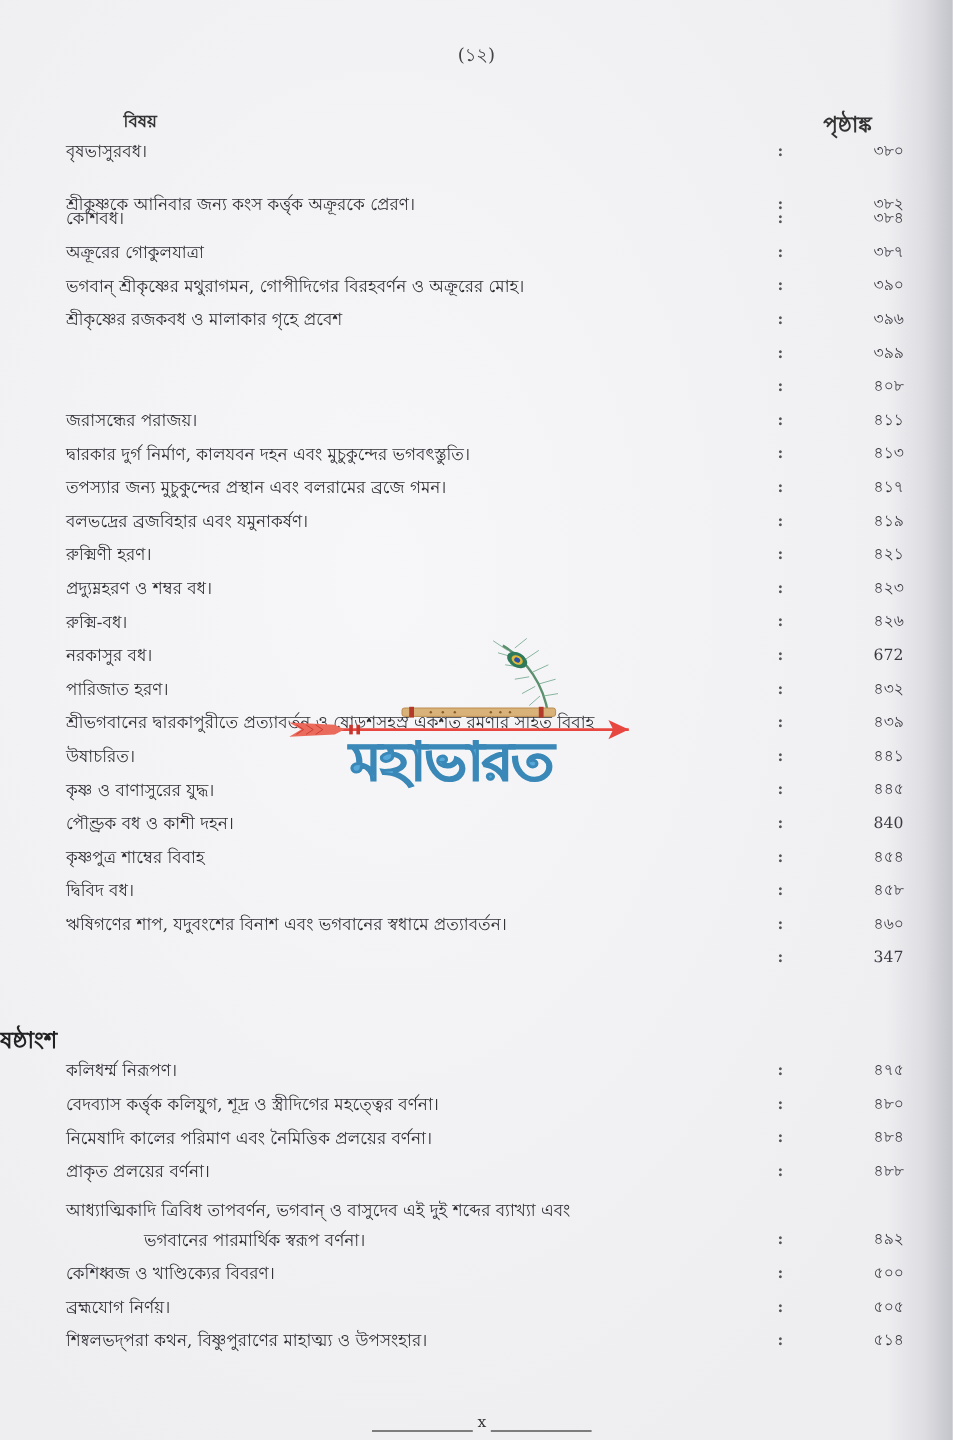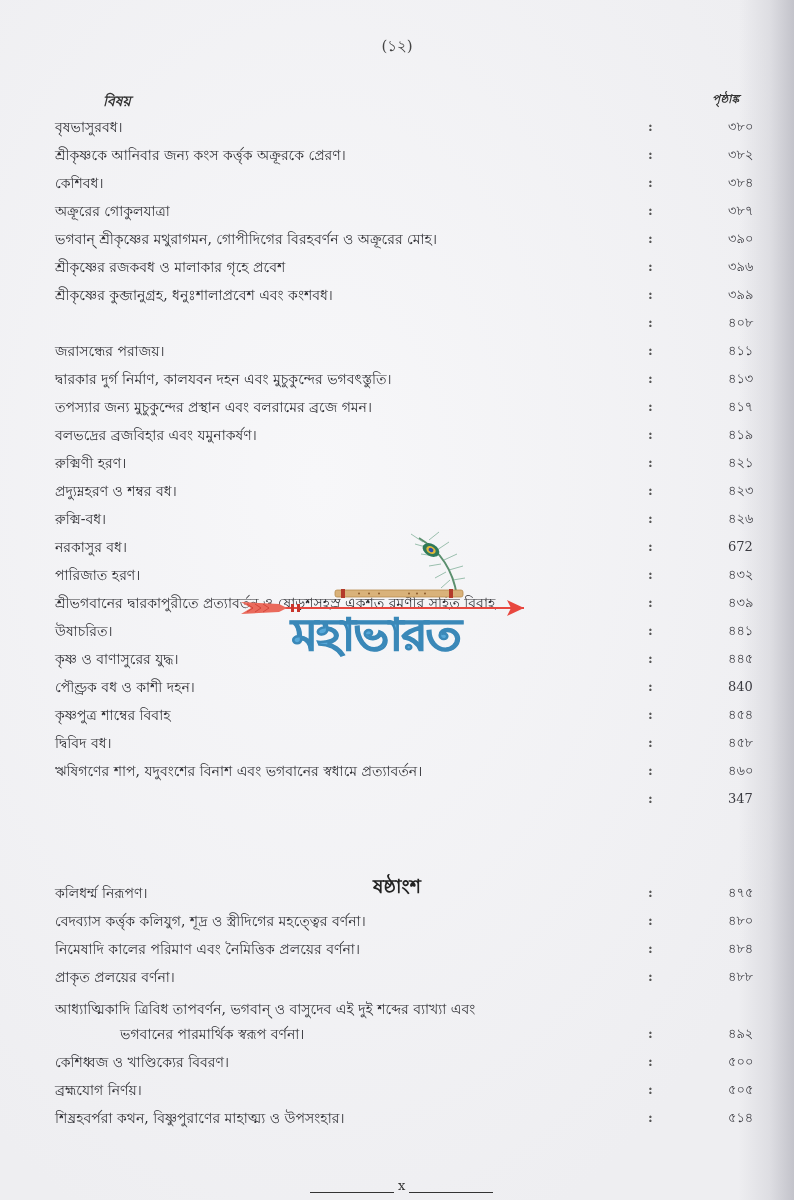--- a/index.html
+++ b/index.html
@@ -31,33 +31,32 @@
       text-align: center;
       font-size: 15px;
       color: #444;
     }
     .header-row {
       position: absolute;
       top: 90px;
       left: 0;
       width: 794px;
       height: 22px;
-      font-style: italic;
     }
     .header-subject {
       position: absolute;
       left: 103px;
       font-size: 14px;
       font-weight: bold;
       color: #333;
     }
     .header-page {
       position: absolute;
-      left: 712px;
-      font-size: 12px;
+      left: 686px;
+      font-size: 18px;
       font-weight: bold;
       color: #333;
     }
     .toc {
       position: absolute;
       left: 0;
       top: 0;
       width: 794px;
     }
     .toc-row {
@@ -90,25 +89,24 @@
       left: 728px;
       font-size: 13px;
       line-height: 18px;
       color: #3a3a40;
     }
     .section-heading {
       position: absolute;
       top: 852px;
       left: 0;
       width: 794px;
-      text-align: center;
+      text-align: left;
       font-size: 19px;
       font-weight: bold;
       color: #222;
-      margin-top: 20px;
     }
     .footer-mark {
       position: absolute;
       top: 1178px;
       left: 310px;
       width: 200px;
       display: flex;
       align-items: flex-end;
       gap: 4px;
       font-size: 13px;
@@ -154,21 +152,21 @@
     <span class="header-page">পৃষ্ঠাঙ্ক</span>
   </div>
 
   <div class="toc">
 
     <div class="toc-row" style="top:118px">
       <span class="toc-title">বৃষভাসুরবধ।</span>
       <span class="toc-colon">:</span>
       <span class="toc-page">৩৮০</span>
     </div>
-    <div class="toc-row" style="top:146px">
+    <div class="toc-row" style="top:162px">
       <span class="toc-title">শ্রীকৃষ্ণকে আনিবার জন্য কংস কর্ত্তৃক অক্রূরকে প্রেরণ।</span>
       <span class="toc-colon">:</span>
       <span class="toc-page">৩৮২</span>
     </div>
     <div class="toc-row" style="top:174px">
       <span class="toc-title">কেশিবধ।</span>
       <span class="toc-colon">:</span>
       <span class="toc-page">৩৮৪</span>
     </div>
     <div class="toc-row" style="top:202px">
@@ -180,21 +178,20 @@
       <span class="toc-title">ভগবান্ শ্রীকৃষ্ণের মথুরাগমন, গোপীদিগের বিরহবর্ণন ও অক্রূরের মোহ।</span>
       <span class="toc-colon">:</span>
       <span class="toc-page">৩৯০</span>
     </div>
     <div class="toc-row" style="top:258px">
       <span class="toc-title">শ্রীকৃষ্ণের রজকবধ ও মালাকার গৃহে প্রবেশ</span>
       <span class="toc-colon">:</span>
       <span class="toc-page">৩৯৬</span>
     </div>
     <div class="toc-row" style="top:286px">
-      <span class="toc-title">শ্রীকৃষ্ণের কুব্জানুগ্রহ, ধনুঃশালাপ্রবেশ এবং কংশবধ।</span>
       <span class="toc-colon">:</span>
       <span class="toc-page">৩৯৯</span>
     </div>
     <div class="toc-row" style="top:314px">
       <span class="toc-colon">:</span>
       <span class="toc-page">৪০৮</span>
     </div>
     <div class="toc-row" style="top:342px">
       <span class="toc-title">জরাসন্ধের পরাজয়।</span>
       <span class="toc-colon">:</span>
@@ -316,21 +313,21 @@
       <span class="toc-title">কেশিধ্বজ ও খাণ্ডিক্যের বিবরণ।</span>
       <span class="toc-colon">:</span>
       <span class="toc-page">৫০০</span>
     </div>
     <div class="toc-row" style="top:1081px">
       <span class="toc-title">ব্রহ্মযোগ নির্ণয়।</span>
       <span class="toc-colon">:</span>
       <span class="toc-page">৫০৫</span>
     </div>
     <div class="toc-row" style="top:1109px">
-      <span class="toc-title">শিষ্রহবর্পরা কথন, বিষ্ণুপুরাণের মাহাত্ম্য ও উপসংহার।</span>
+      <span class="toc-title">শিষ্বলভদ্পরা কথন, বিষ্ণুপুরাণের মাহাত্ম্য ও উপসংহার।</span>
       <span class="toc-colon">:</span>
       <span class="toc-page">৫১৪</span>
     </div>
   </div>
 
   <div class="footer-mark">
     <span class="line"></span>
     <span>x</span>
     <span class="line"></span>
   </div>

